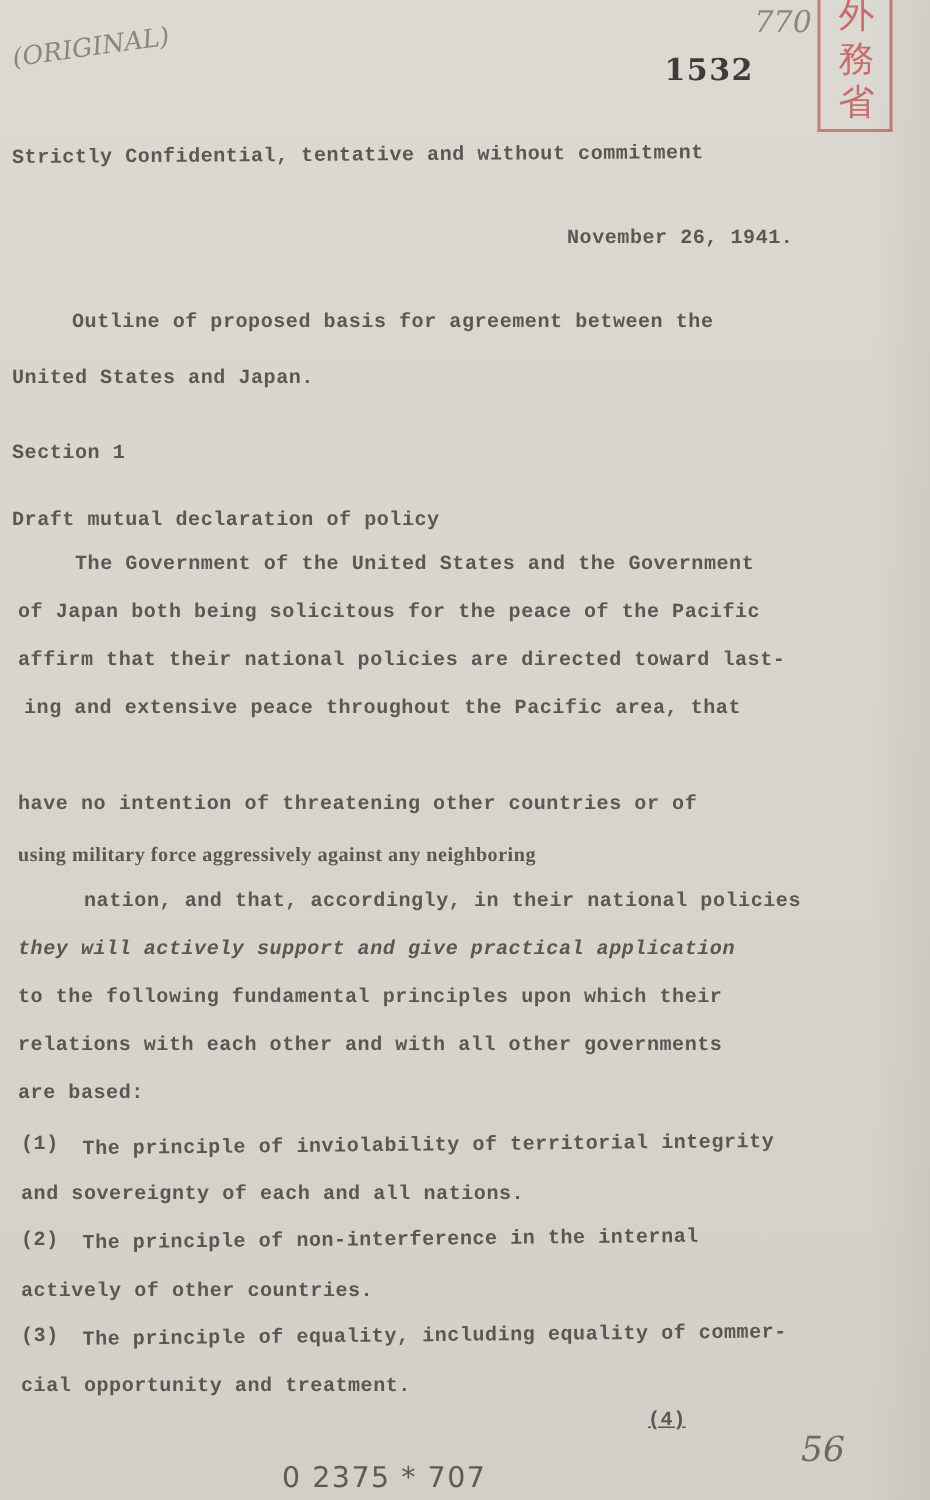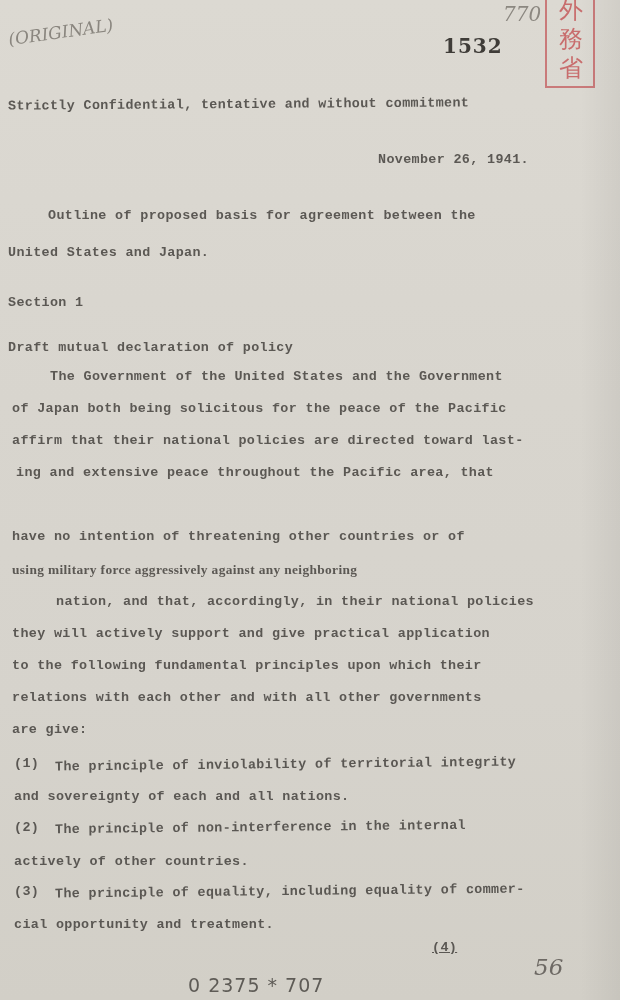--- a/index.html
+++ b/index.html
@@ -109,24 +109,24 @@
 
   <div class="typed" style="left:8px; top:340px;">Draft mutual declaration of policy</div>
 
   <div class="typed" style="left:50px; top:369px;">The Government of the United States and the Government</div>
   <div class="typed" style="left:12px; top:401px;">of Japan both being solicitous for the peace of the Pacific</div>
   <div class="typed" style="left:12px; top:433px;">affirm that their national policies are directed toward last-</div>
   <div class="typed" style="left:16px; top:465px;">ing and extensive peace throughout the Pacific area, that</div>
   <div class="typed" style="left:12px; top:529px;">have no intention of threatening other countries or of</div>
   <div class="typed" style="left:12px; top:562px;font-family:Liberation Serif, serif;">using military force aggressively against any neighboring</div>
   <div class="typed" style="left:20px; top:594px;margin-left:36px;">nation, and that, accordingly, in their national policies</div>
-  <div class="typed" style="left:12px; top:626px;">they will actively support and give practical application</div>
+  <div class="typed" style="left:12px; top:626px;font-style:italic;">they will actively support and give practical application</div>
   <div class="typed" style="left:12px; top:658px;">to the following fundamental principles upon which their</div>
   <div class="typed" style="left:12px; top:690px;">relations with each other and with all other governments</div>
-  <div class="typed" style="left:12px; top:722px;">are give:</div>
+  <div class="typed" style="left:12px; top:722px;">are based:</div>
 
   <div>
     <div class="typed" style="left:14px; top:756px;">(1)</div>
     <div class="typed" style="left:55px; top:757px; transform:rotate(-0.6deg);">The principle of inviolability of territorial integrity</div>
     <div class="typed" style="left:14px; top:789px;">and sovereignty of each and all nations.</div>
   </div>
 
   <div>
     <div class="typed" style="left:14px; top:820px;">(2)</div>
     <div class="typed" style="left:55px; top:820px; transform:rotate(-0.6deg);">The principle of non-interference in the internal</div>

